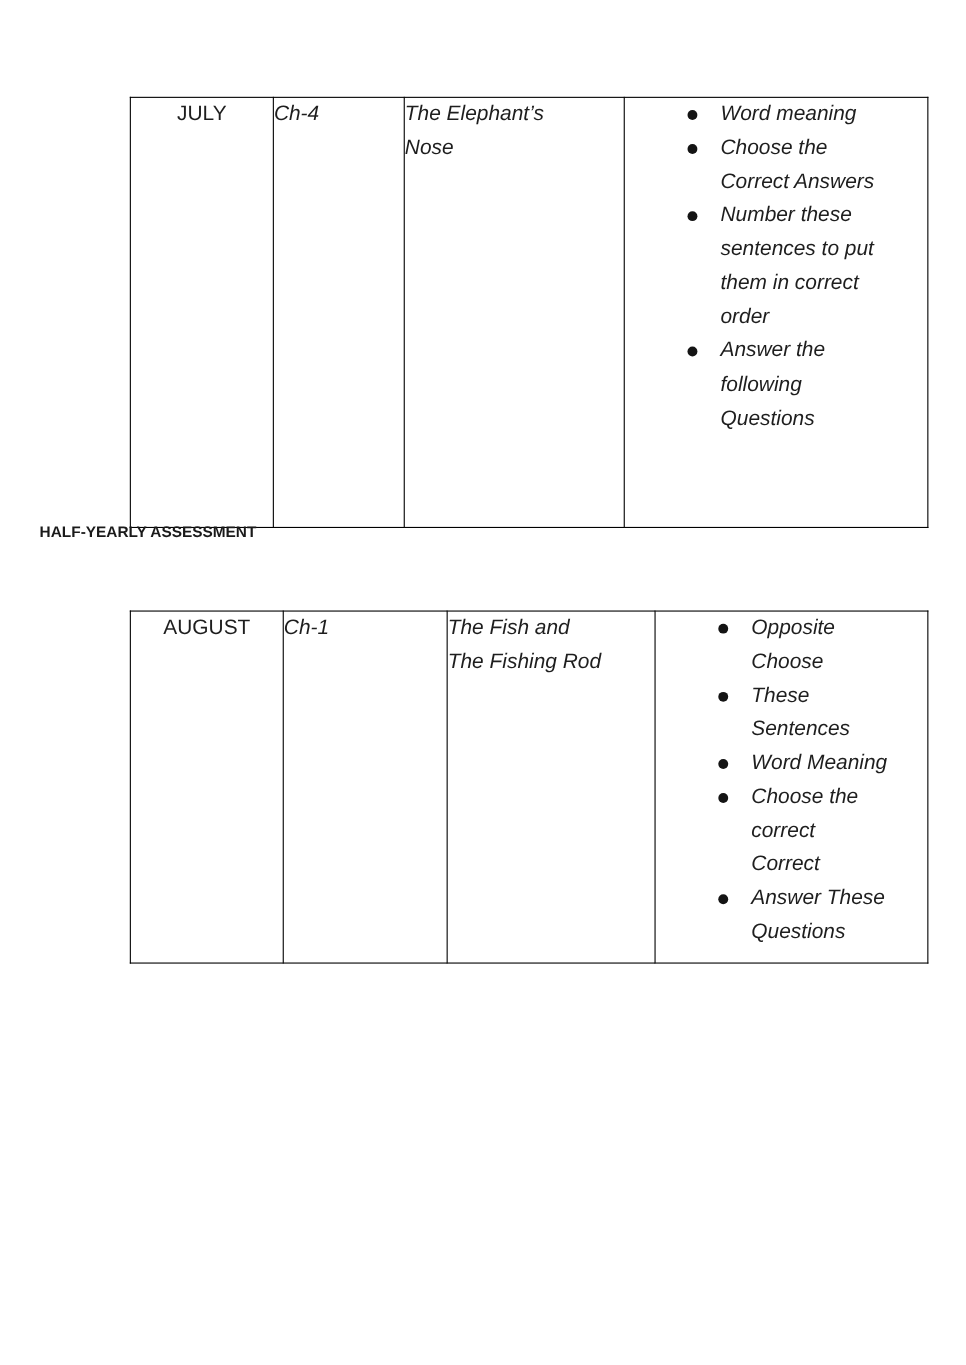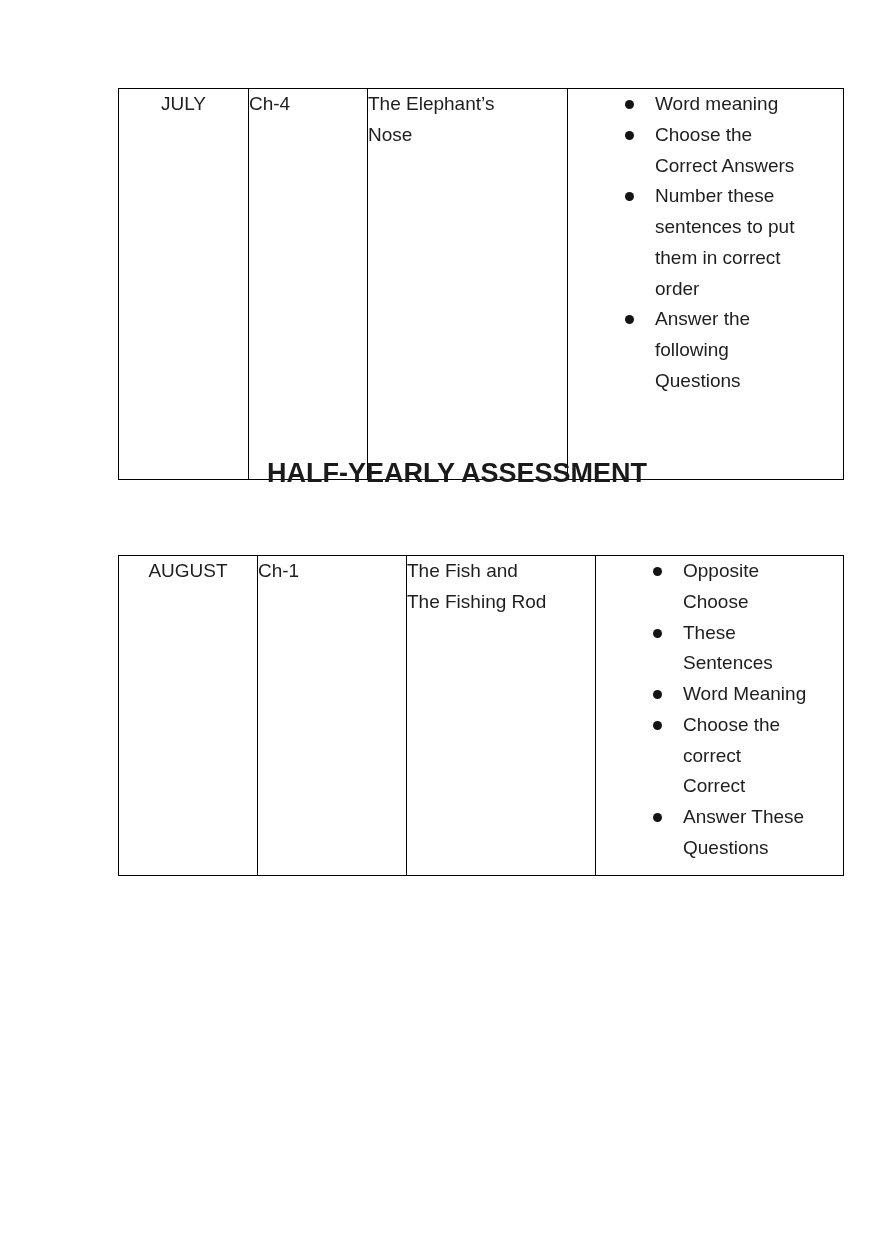--- a/index.html
+++ b/index.html
@@ -43,48 +43,48 @@
   .t2 .row-august { height: 320px; }
   .t2 .row-september { height: 55px; }
   .t2 th {
     font-weight: bold;
     text-align: center;
     vertical-align: middle;
     line-height: 20px;
     padding: 2px 0;
   }
   .cell-month { text-align: center; }
-  .cell-left  { padding-left: 11px; padding-right: 4px; }
+  .cell-left  { padding-left: 11px; padding-right: 4px; font-style: italic; }
   .line { white-space: pre; }
   ul.bullets {
     list-style: none;
     margin: 0;
     padding: 0;
   }
   ul.bullets li {
     position: relative;
     padding-left: 87px;
+    font-style: italic;
   }
   .bullet {
     position: absolute;
     left: 57px;
     top: 11px;
     width: 9px;
     height: 9px;
     border-radius: 50%;
     background: #141414;
   }
   .heading {
     position: absolute;
     left: 36px;
-    top: 458px;
+    top: 468px;
     width: 842px;
     margin: 0;
-    text-align: center;
-    font-size: 27px;
+    font-size: 14px;
     font-weight: bold;
     color: #1a1a1a;
     line-height: 31px;
   }
   .sept-sub .line-indent { padding-left: 50px; }
   .sept-sub .line-flush  { padding-left: 8px; }
 </style>
 </head>
 <body>
 

